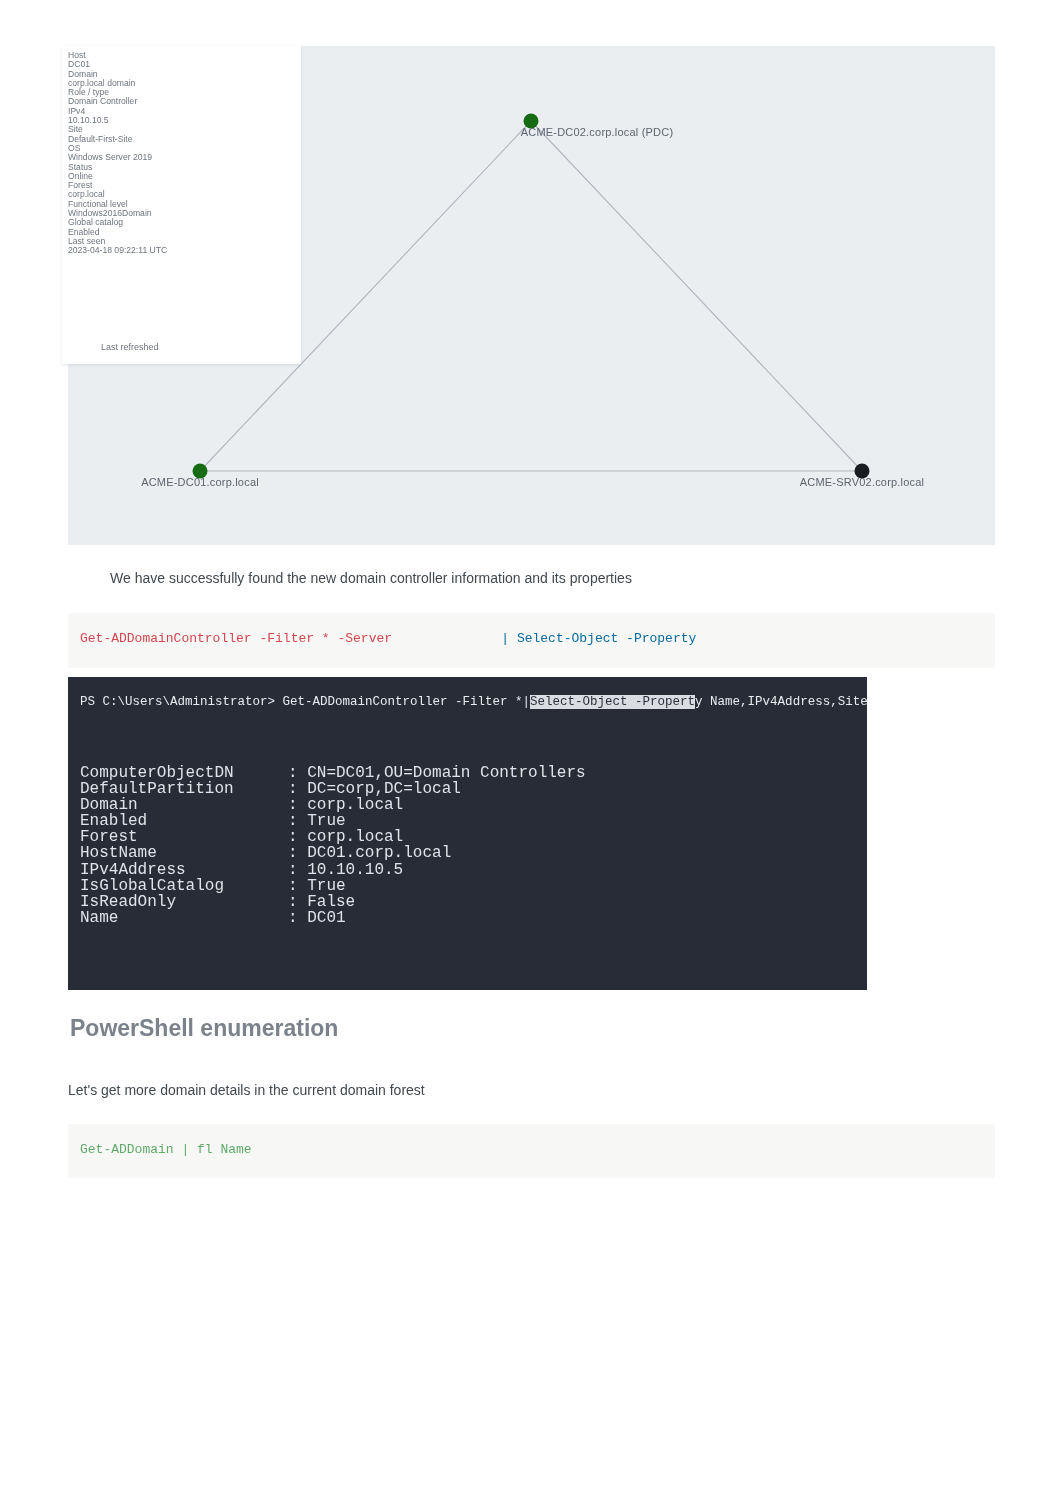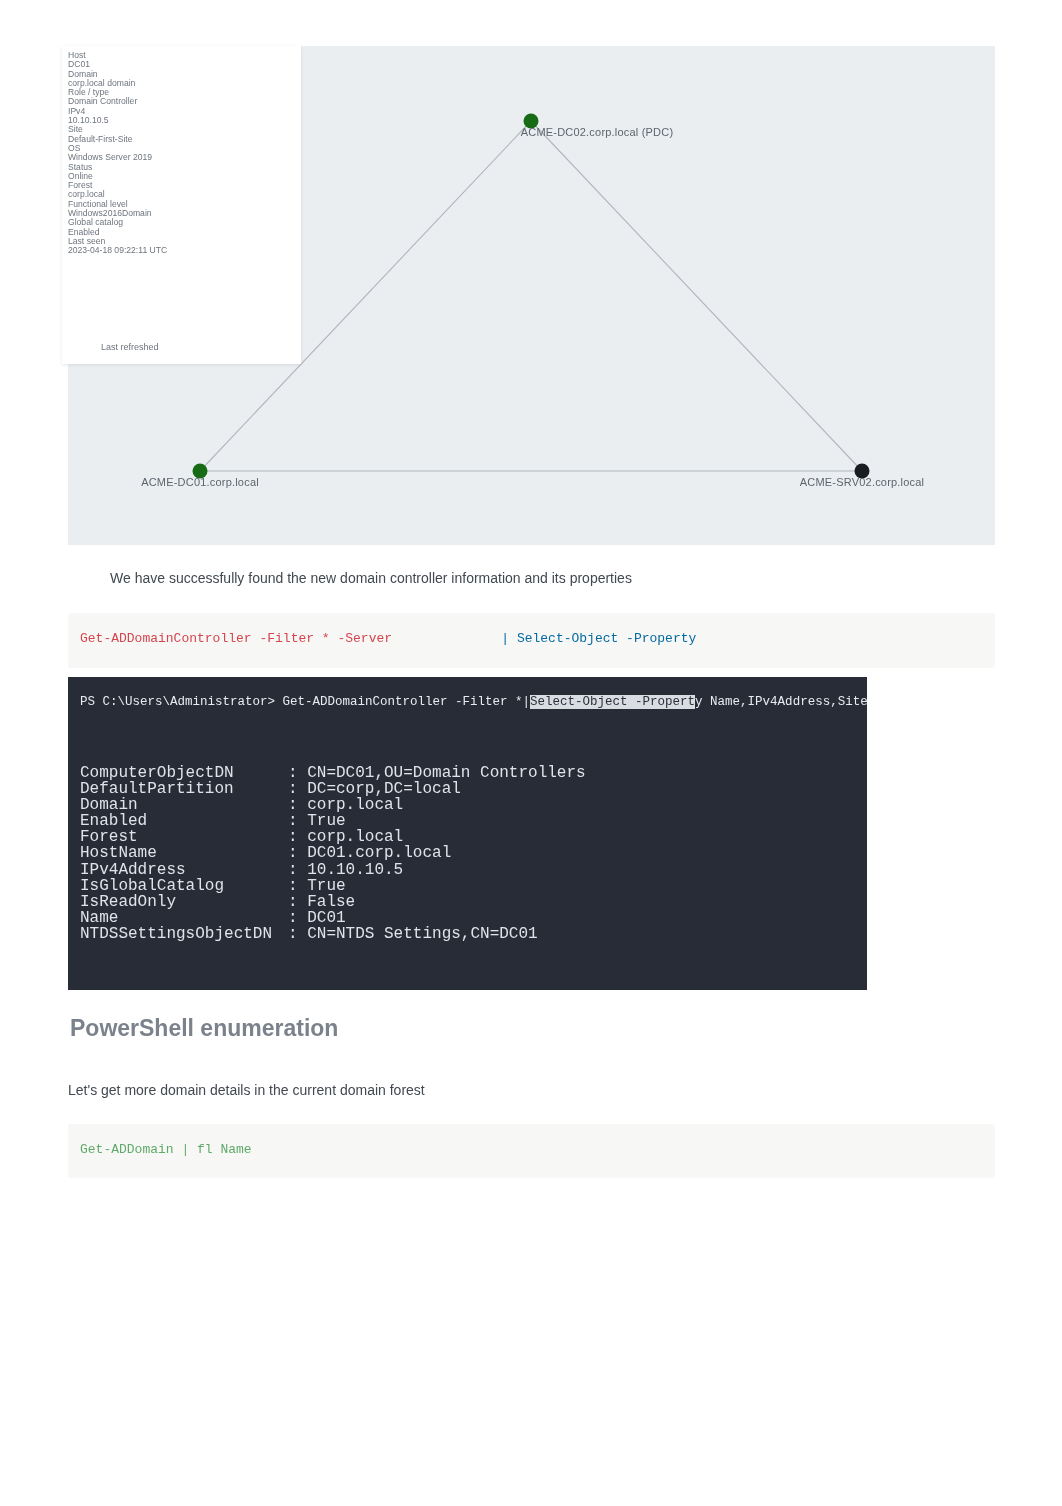--- a/index.html
+++ b/index.html
@@ -101,21 +101,20 @@
         <div class="trow"><span class="lk">DefaultPartition</span><span class="lv">: DC=corp,DC=local</span></div>
         <div class="trow"><span class="lk">Domain</span><span class="lv">: corp.local</span></div>
         <div class="trow"><span class="lk">Enabled</span><span class="lv">: True</span></div>
         <div class="trow"><span class="lk">Forest</span><span class="lv">: corp.local</span></div>
         <div class="trow"><span class="lk">HostName</span><span class="lv">: DC01.corp.local</span></div>
         <div class="trow"><span class="lk">IPv4Address</span><span class="lv">: 10.10.10.5</span></div>
         <div class="trow"><span class="lk">IsGlobalCatalog</span><span class="lv">: True</span></div>
         <div class="trow"><span class="lk">IsReadOnly</span><span class="lv">: False</span></div>
         <div class="trow"><span class="lk"></span><span class="lv"></span></div>
         <div class="trow"><span class="lk">Name</span><span class="lv">: DC01</span></div>
-        <div class="trow"><span class="lk">NTDSSettingsObjectDN</span><span class="lv">: CN=NTDS Settings,CN=DC01</span></div>
       </div>
   </div>
 
   <h2 class="head" style="left:70px;top:1014px;">PowerShell enumeration</h2>
   <div class="para" style="left:68px;top:1080px;width:880px;">Let's get more domain details in the current domain forest</div>
 
   <div class="code" style="left:68px;top:1124px;width:927px;height:54px;box-sizing:border-box;"><span class="tok-g">Get-ADDomain | fl Name</span></div>
 
 </div>
 

